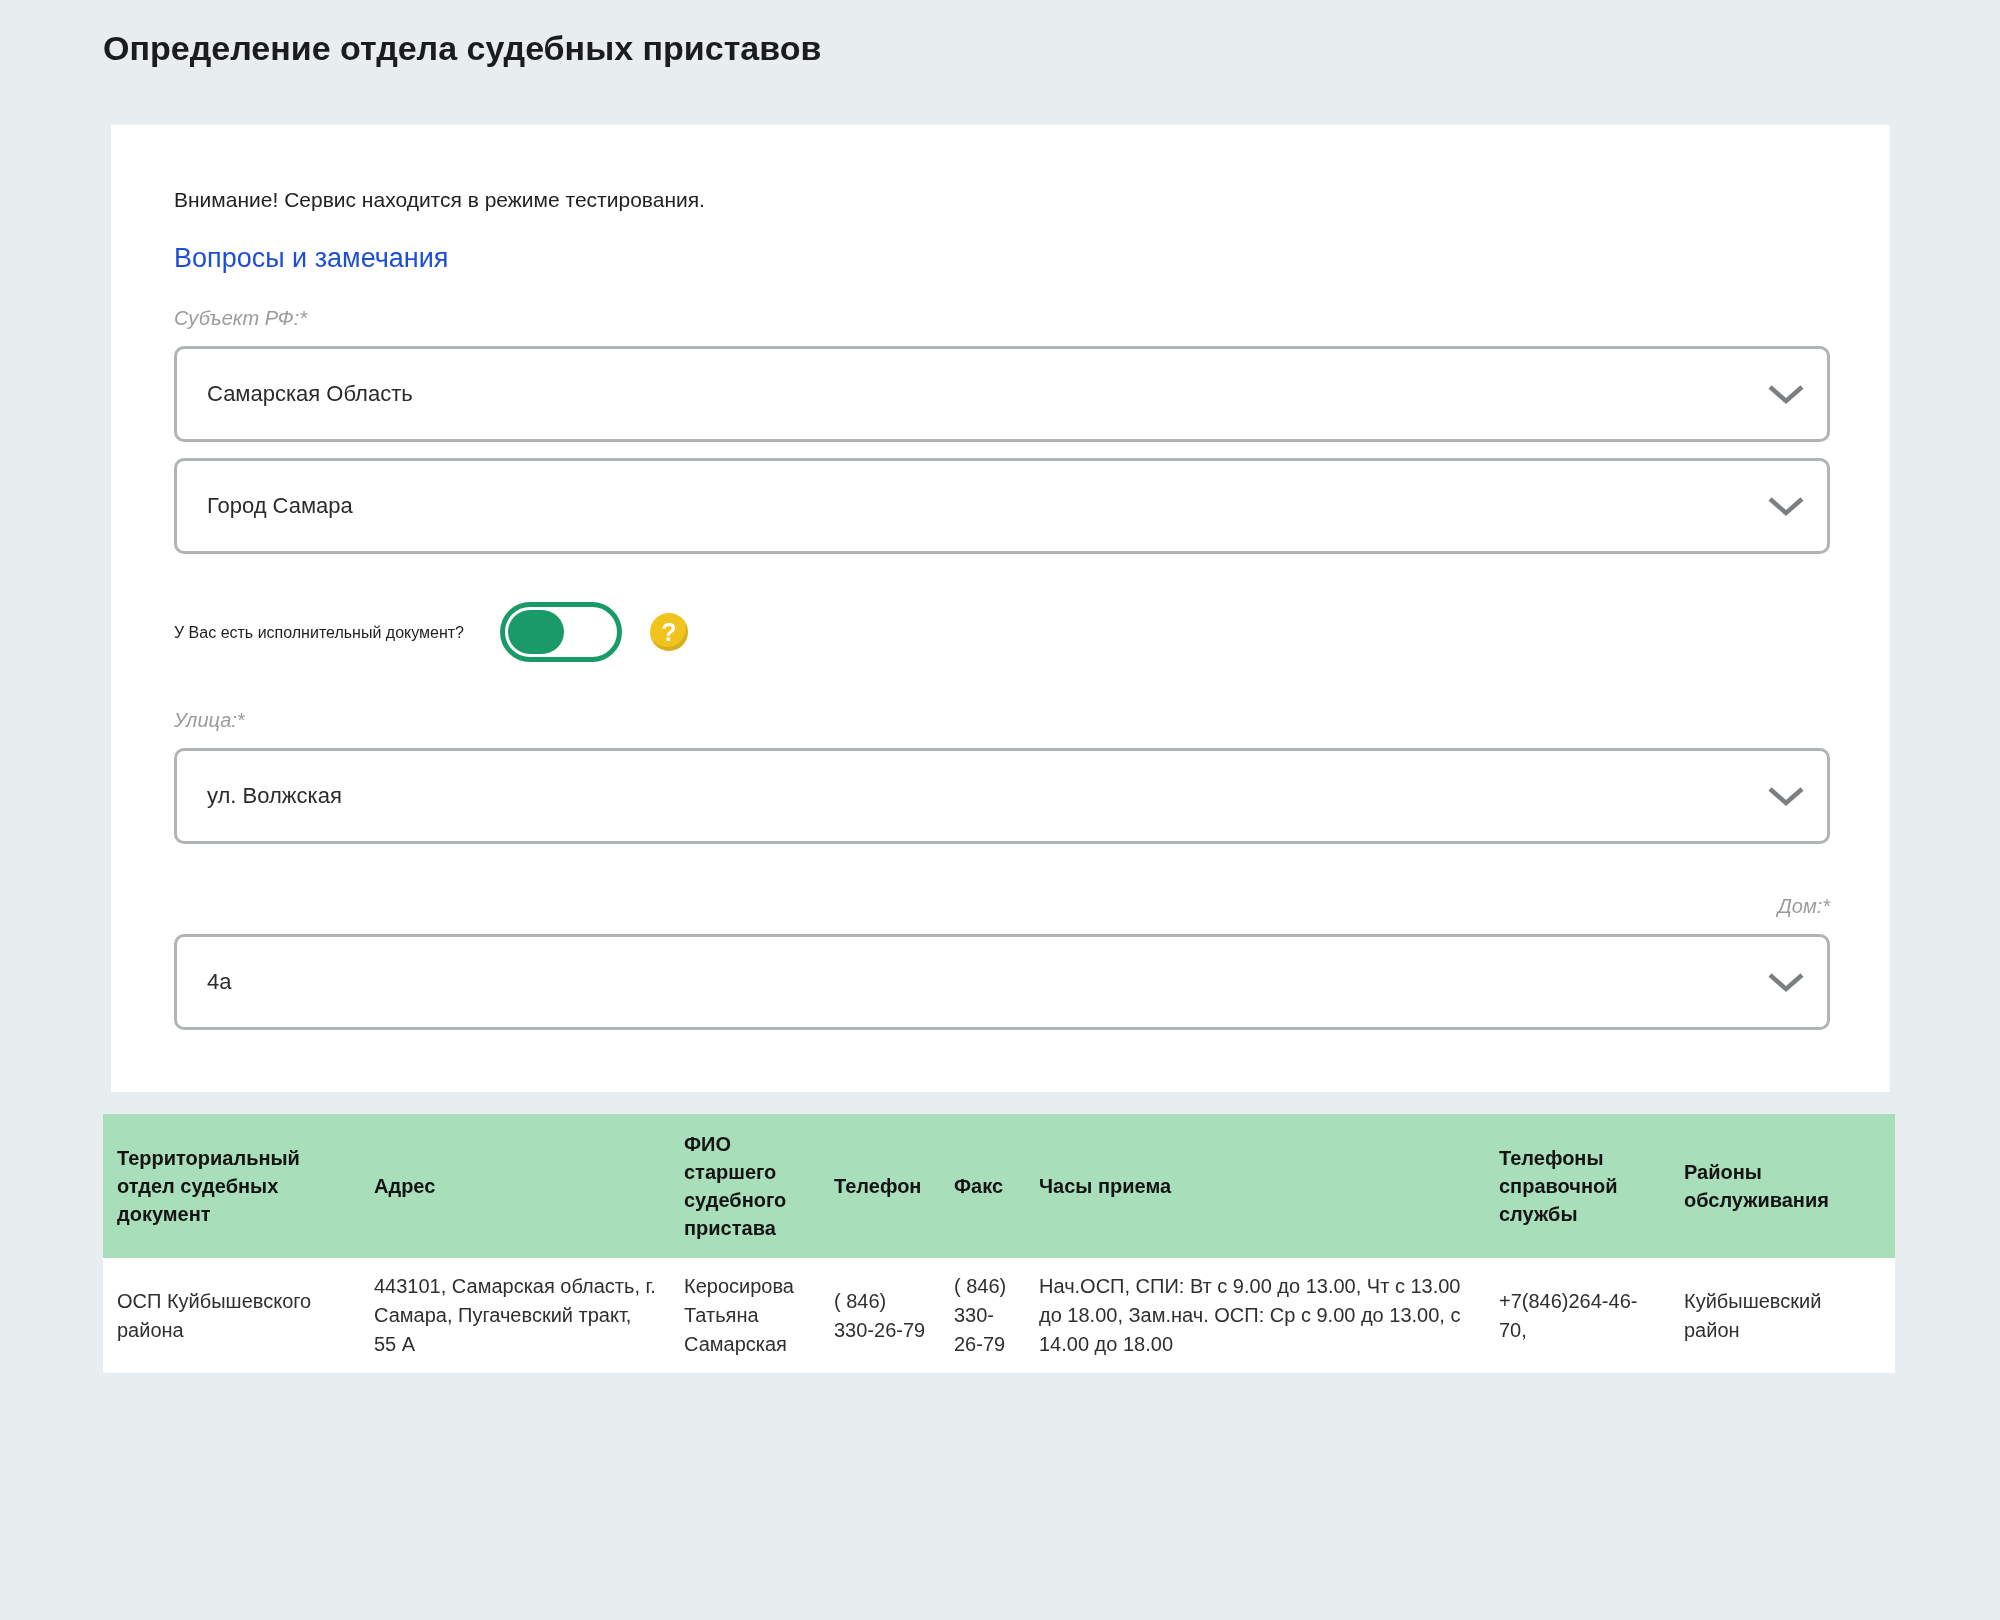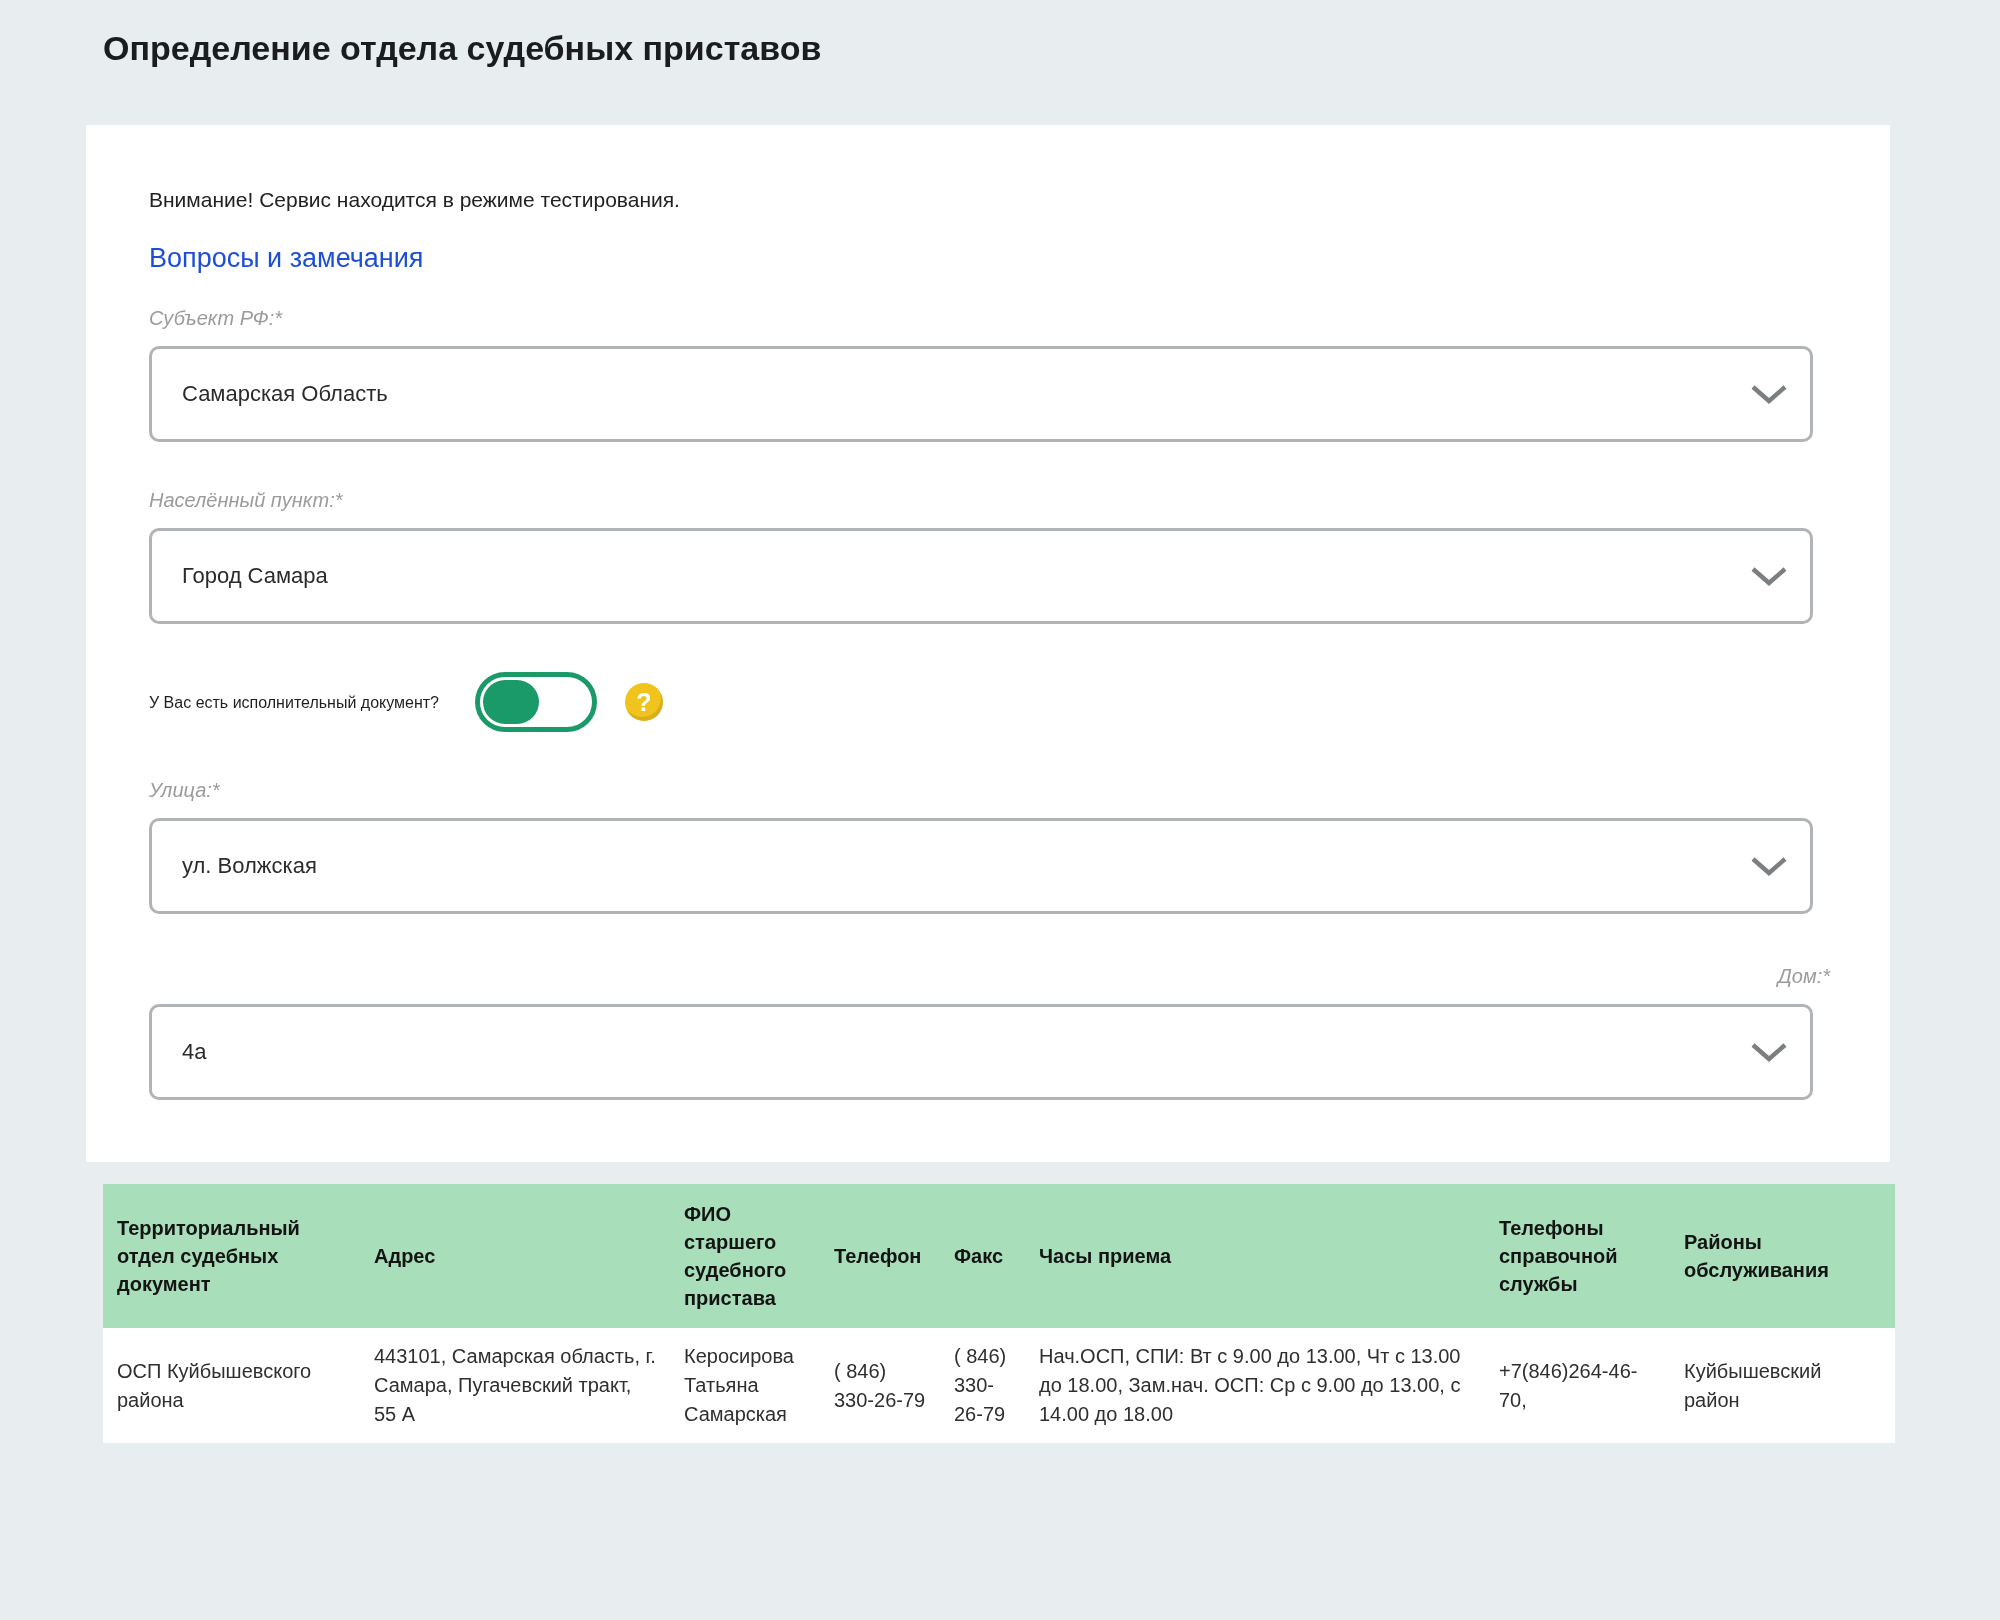--- a/index.html
+++ b/index.html
@@ -11,21 +11,21 @@
     min-height: 1620px;
   }
   .page-title {
     margin: 28px 110px 10px 103px;
     font-size: 34px;
     font-weight: 700;
     color: #1b1c1e;
     line-height: 1.2;
   }
   .card {
-    margin: 56px 110px 0 86px;
+    margin: 56px 110px 0 111px;
     background: #ffffff;
     padding: 62px 60px 62px 63px;
   }
   .warning {
     font-size: 21px;
     color: #222222;
     line-height: 1.2;
   }
   .feedback-link {
     display: inline-block;
@@ -184,21 +184,20 @@
       <div class="field-label">Субъект РФ:*</div>
       <div class="select-box">
         <span class="select-value">Самарская Область</span>
         <svg class="chevron" viewBox="0 0 38 22" aria-hidden="true">
             <polyline points="3,4 19,18 35,4"></polyline>
           </svg>
       </div>
     </div>
 
     <div class="field-group">
-      <div class="field-label">Населённый пункт:*</div>
       <div class="select-box">
         <span class="select-value">Город Самара</span>
         <svg class="chevron" viewBox="0 0 38 22" aria-hidden="true">
             <polyline points="3,4 19,18 35,4"></polyline>
           </svg>
       </div>
     </div>
 
     <div class="toggle-row">
       <span class="toggle-label">У Вас есть исполнительный документ?</span>

